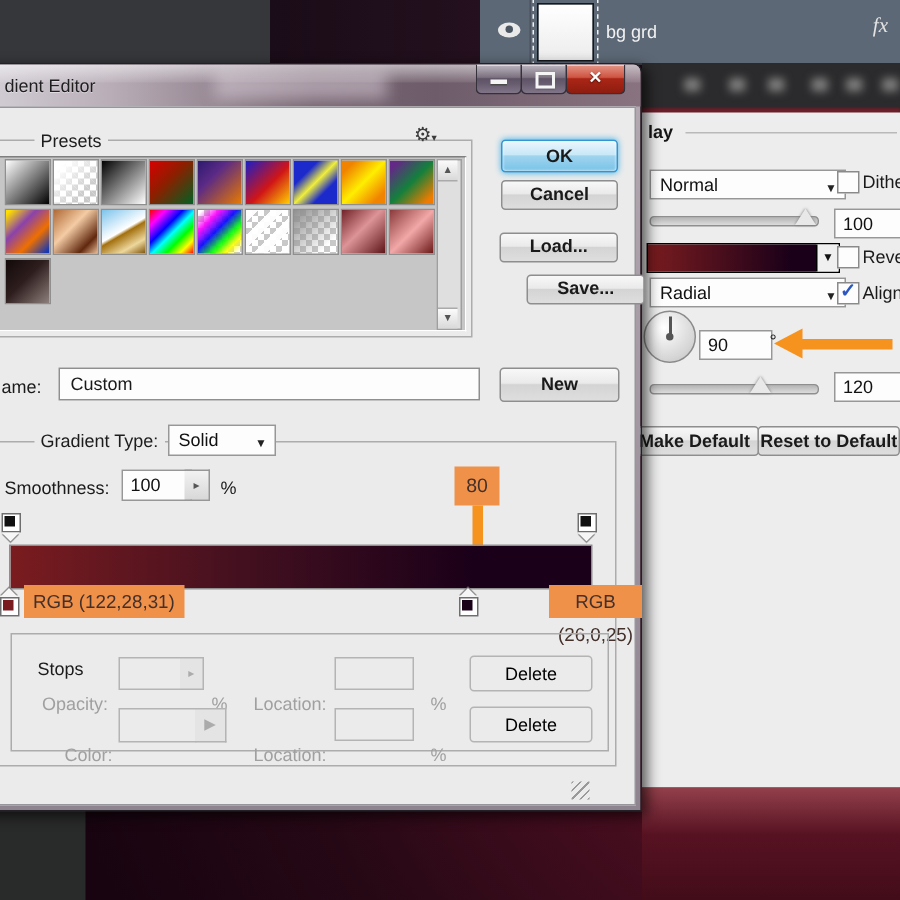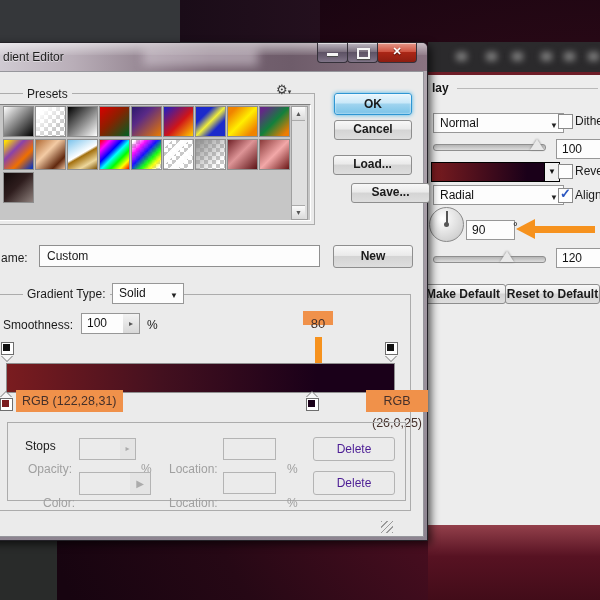--- a/index.html
+++ b/index.html
@@ -116,21 +116,21 @@
   #gt-frame{left:8px;top:251px;width:428px;height:215px;}
   #gt-label{left:50px;top:244px;}
   #gt-select{left:139px;top:240px;width:64px;height:19px;}
   #smooth-label{left:30px;top:275px;}
   #smooth-input{left:108px;top:270px;width:40px;height:19px;}
   .spin-btn{background:linear-gradient(#f2f2f2,#d8d8d8);border:1px solid #979797;border-left:none;text-align:center;color:#555;}
   #smooth-spin{left:150px;top:270px;width:16px;height:19px;line-height:19px;font-size:8px;}
   #smooth-pct{left:174px;top:275px;}
 
   .callout{background:var(--highlight);color:#44302a;text-align:center;}
-  #callout-80{left:330px;top:268px;width:30px;height:14px;line-height:26px;font-size:13px;}
+  #callout-80{left:330px;top:268px;width:30px;height:26px;line-height:26px;font-size:13px;}
   #arrow-down-shaft{left:342px;top:294px;width:7px;height:33px;background:var(--accent);}
   #arrow-down-head{left:334px;top:326px;width:0;height:0;border-left:11px solid transparent;border-right:11px solid transparent;border-top:17px solid var(--accent);}
 
   .op-stop{width:13px;}
   .op-stop .sq{width:9px;height:9px;border:1px solid #6e6e6e;background:#fff;padding:1px;}
   .op-stop .sq i{display:block;width:7px;height:7px;background:#101010;}
   .op-stop .tri{width:0;height:0;border-left:6px solid transparent;border-right:6px solid transparent;border-top:6px solid #f6f6f6;filter:drop-shadow(0 1px 0 #777);}
   #op-stop-left{left:28px;top:299px;} #op-stop-right{left:412px;top:299px;}
   #gradient-bar{left:33px;top:320px;width:387px;height:28px;border:1px solid #8f8f8f;
     background:linear-gradient(90deg,#7a1c1f 0%,#43101f 40%,#1a0019 80%,#1a0019 100%);}
@@ -138,21 +138,21 @@
   .col-stop .sq{width:9px;height:9px;border:1px solid #6e6e6e;background:#fff;padding:1px;}
   .col-stop .sq i{display:block;width:7px;height:7px;background:#7a1c1f;}
   #col-stop-left{left:27px;top:349px;} #col-stop-80{left:333px;top:349px;}
   .rgb-tag{height:22px;line-height:22px;padding:0 6px;font-size:12.5px;}
   #rgb-left{left:43px;top:347px;} #rgb-right{left:350px;top:347px;margin-left:43px;}
 
   #stops-frame{left:34px;top:379px;width:397px;height:77px;}
   #stops-label{left:48px;top:372px;margin-top:24px;}
   .dis{color:#a0a0a0;margin-top:19px;}
   .dis-box{background:#ebebeb;border:1px solid #b4b4b4;}
-  .dis-btn{background:#ebebeb;border:1px solid #b4b4b4;border-radius:3px;color:#4c1d95;text-align:center;}
+  .dis-btn{background:#ebebeb;border:1px solid #b4b4b4;border-radius:3px;color:#000000;text-align:center;}
   #opacity-label{left:55px;top:400px;} 
   #opacity-input{left:106px;top:395px;width:40px;height:20px;}
   #opacity-spin{left:147px;top:395px;width:15px;height:20px;line-height:20px;font-size:8px;background:#e4e4e4;border:1px solid #b4b4b4;border-left:none;text-align:center;color:#ababab;}
   #pct-1{left:168px;top:400px;}
   #loc1-label{left:196px;top:400px;}
   #loc1-input{left:250px;top:395px;width:51px;height:20px;}
   #pct-2{left:314px;top:400px;}
   #delete-1{left:340px;top:394px;width:80px;height:22px;line-height:22px;}
   #color-label{left:70px;top:434px;}
   #color-swatch{left:106px;top:429px;width:50px;height:21px;}
@@ -167,20 +167,27 @@
 </head>
 <body>
 
 <div id="screen">
 
   <div class="abs" id="canvas-base"></div>
   <div class="abs" id="top-left-strip"></div>
   <div class="abs" id="top-mid-strip"></div>
   <div class="abs" id="pasteboard"></div>
 
+  <div class="abs" id="layers-row">
+    <div class="abs eye"></div>
+    <div class="abs eye-sep"></div>
+    <div class="abs layer-thumb"></div>
+    <div class="abs layer-name">bg grd</div>
+    <div class="abs fx-label">fx</div>
+  </div>
 
   <div class="abs" id="toolbar-right">
     <div class="abs tb-dot" style="left:28px"></div>
     <div class="abs tb-dot" style="left:58px"></div>
     <div class="abs tb-dot" style="left:84px"></div>
     <div class="abs tb-dot" style="left:113px"></div>
     <div class="abs tb-dot" style="left:136px"></div>
     <div class="abs tb-dot" style="left:160px"></div>
   </div>
   <div class="abs" id="toolbar-red-line"></div>

